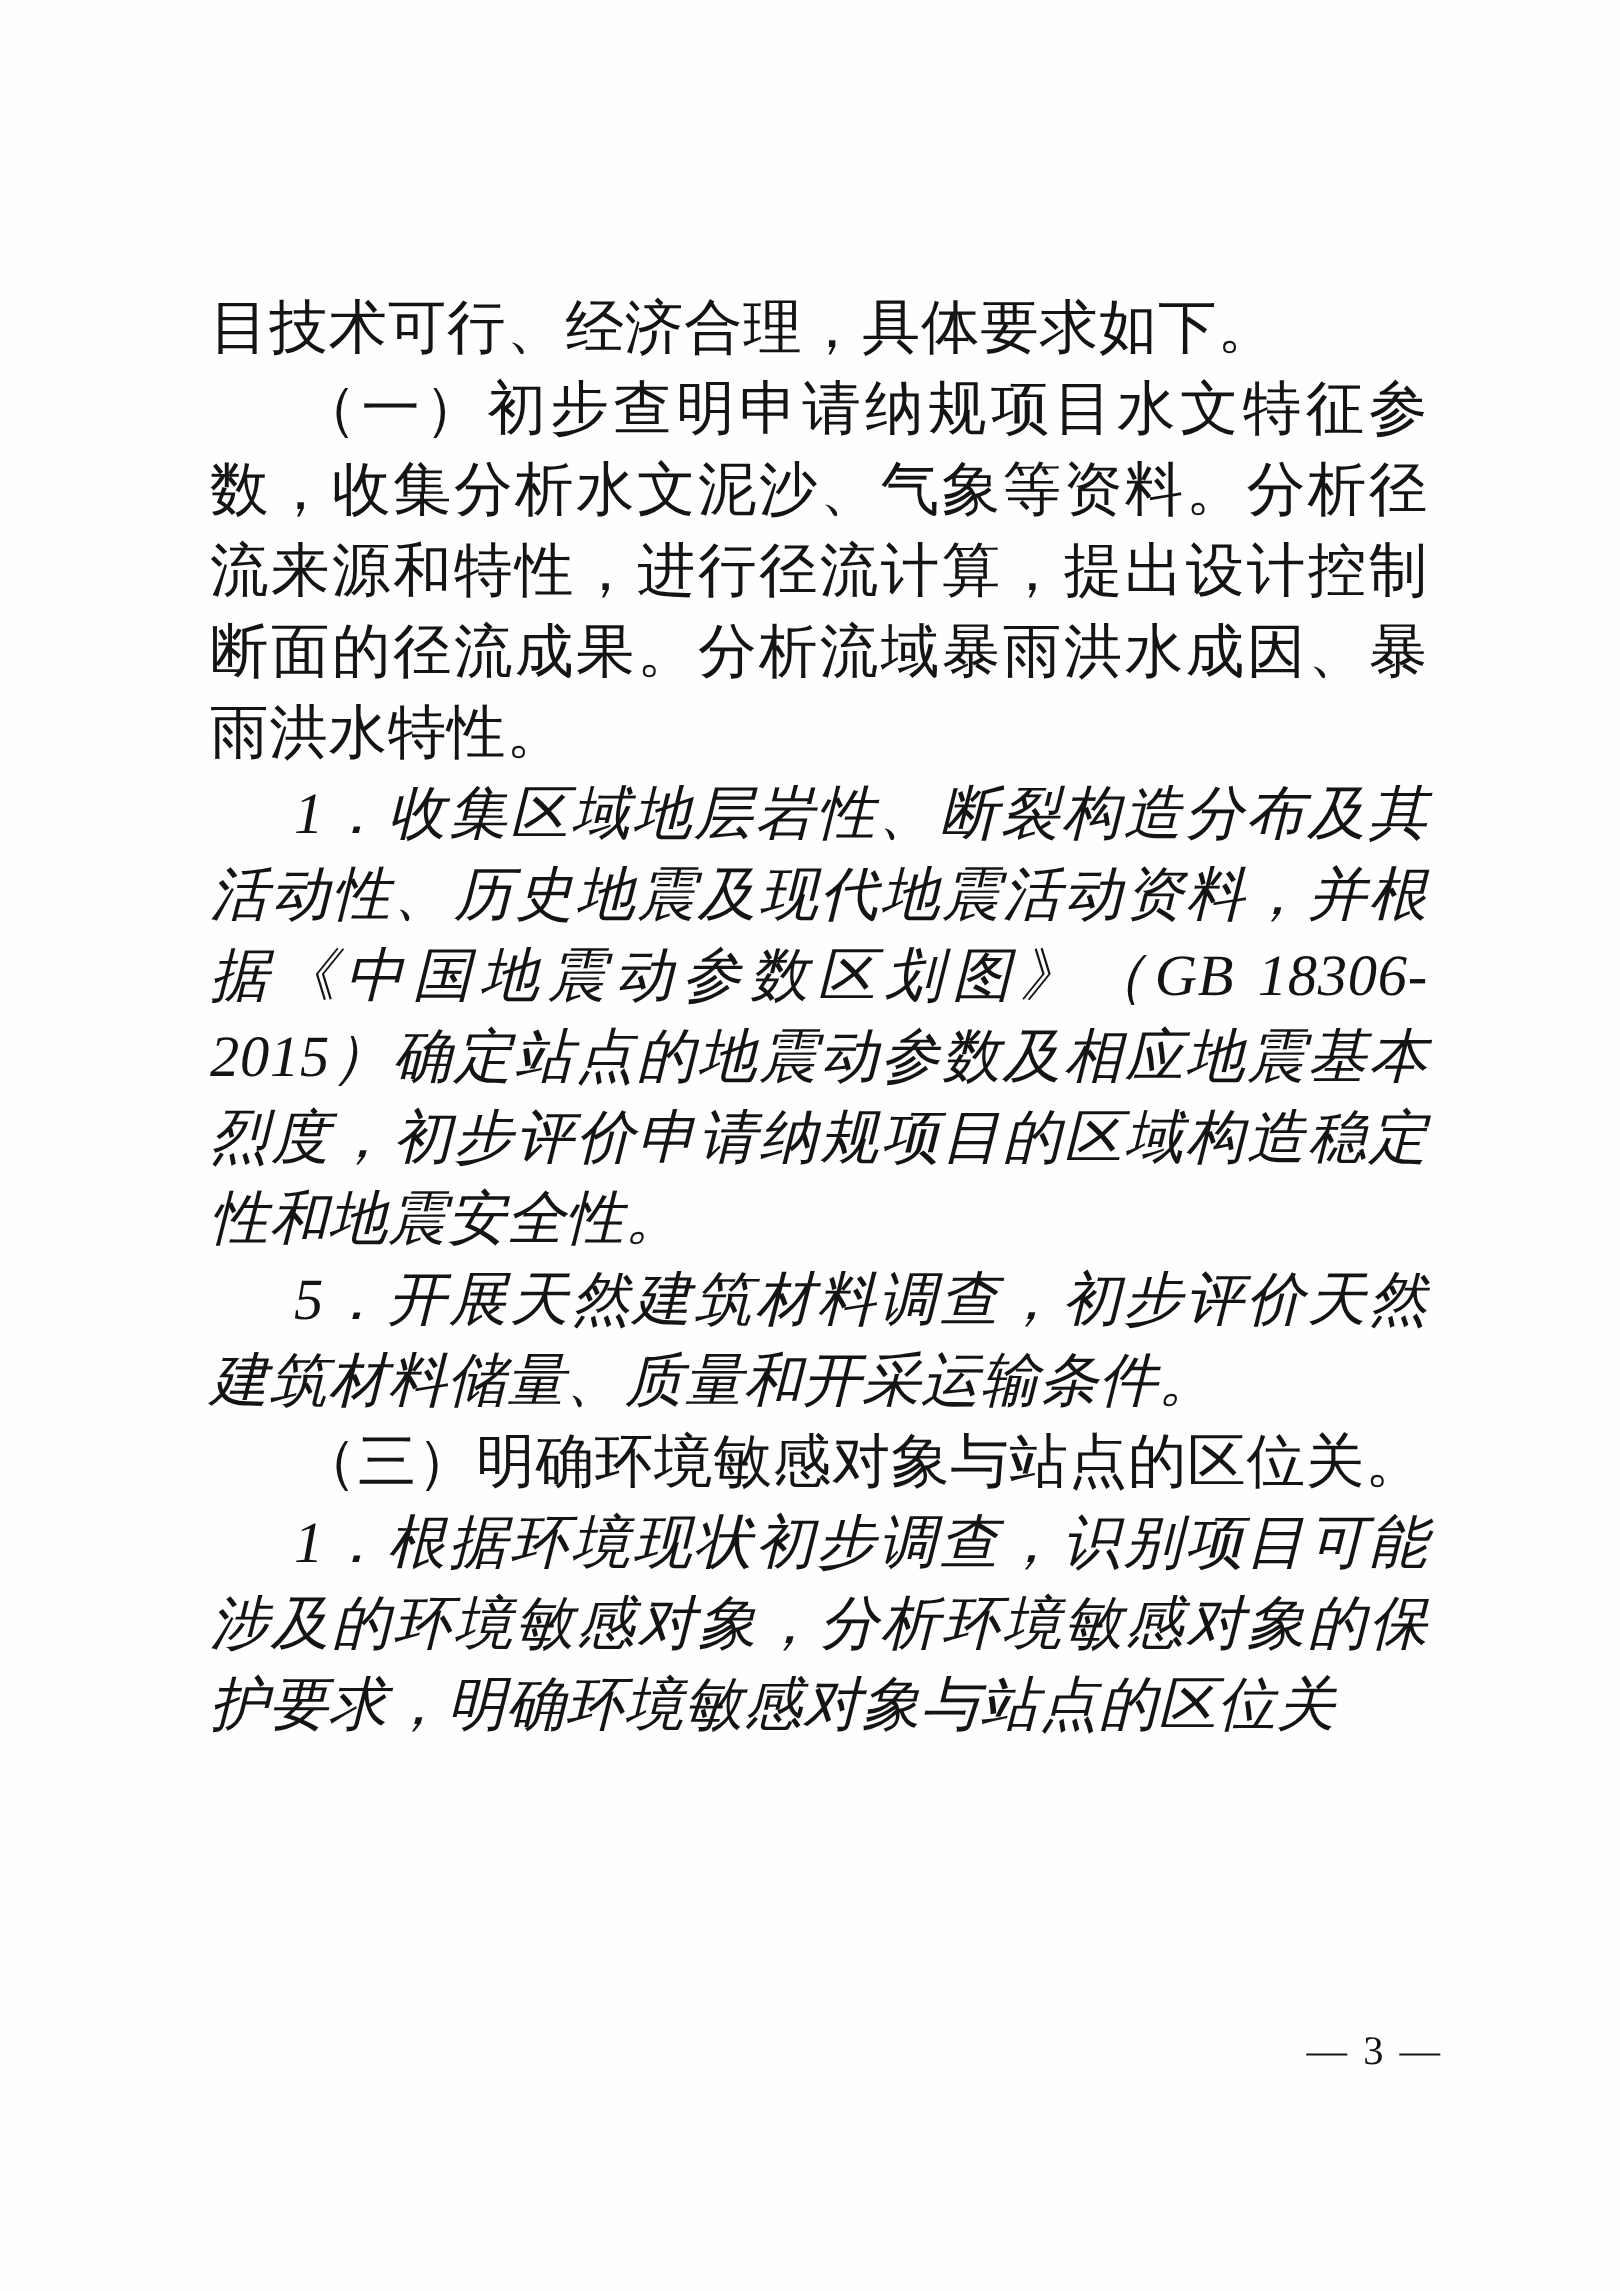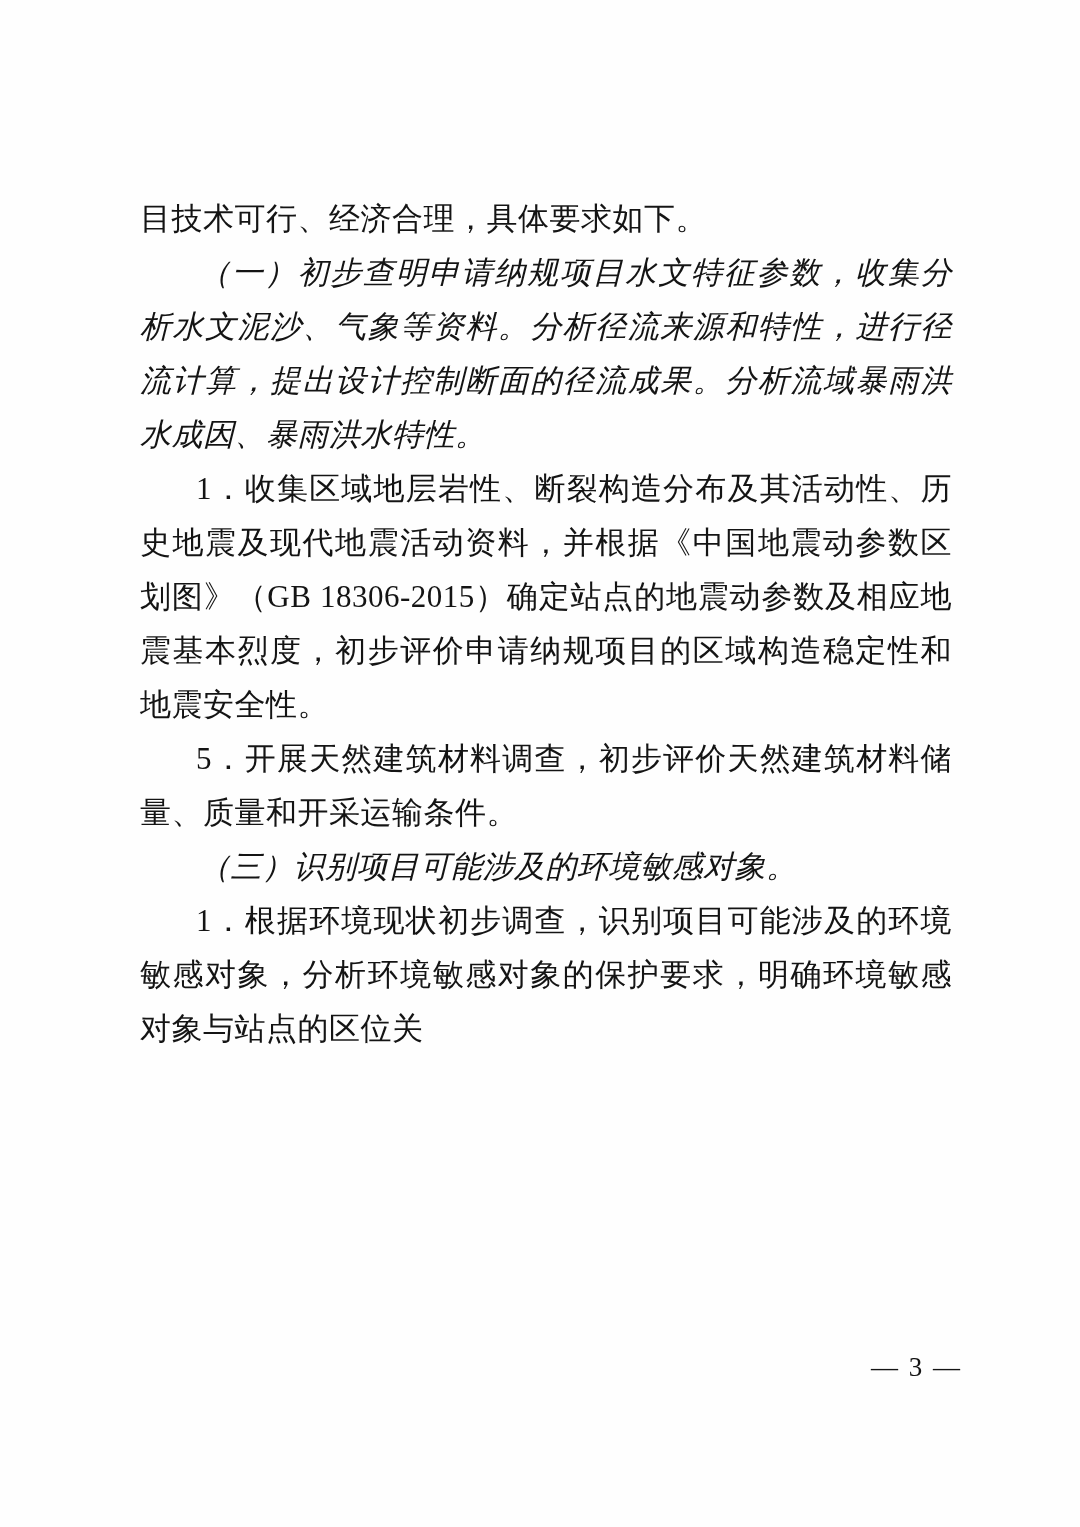--- a/index.html
+++ b/index.html
@@ -23,30 +23,30 @@
     height: 1527px;
     background: #fefefe;
   }
   .content {
     position: absolute;
     left: 140px;
     top: 192px;
     width: 812px;
   }
   .para {
-    font-size: 31px;
+    font-size: 39px;
     line-height: 54px;
     letter-spacing: 0.5px;
     margin: 0;
     text-align: justify;
     text-justify: inter-ideograph;
     color: #141414;
   }
-  .indent-2 { text-indent: 59px; font-style: italic; }
-  .indent-num { text-indent: 56px; }
+  .indent-2 { text-indent: 59px; }
+  .indent-num { text-indent: 56px; font-style: italic; }
   .hang {
     text-indent: 0;
   }
   .footer {
     position: absolute;
     left: 0;
     top: 1352px;
     width: 1080px;
     text-align: right;
     padding-right: 118px;
@@ -65,20 +65,20 @@
     <p class="para hang">目技术可行、经济合理，具体要求如下。</p>
 
     <p class="para indent-2">（一）初步查明申请纳规项目水文特征参数，收集分析水文泥沙、气象等资料。分析径流来源和特性，进行径流计算，提出设计控制断面的径流成果。分析流域暴雨洪水成因、暴雨洪水特性。</p>
 
 
     <p class="para indent-num">1．收集区域地层岩性、断裂构造分布及其活动性、历史地震及现代地震活动资料，并根据《中国地震动参数区划图》（GB 18306-2015）确定站点的地震动参数及相应地震基本烈度，初步评价申请纳规项目的区域构造稳定性和地震安全性。</p>
 
 
     <p class="para indent-num">5．开展天然建筑材料调查，初步评价天然建筑材料储量、质量和开采运输条件。</p>
 
-    <p class="para indent-2">（三）识别项目可能涉及的环境敏感对象。</p>
+    <p class="para indent-2">（三）明确环境敏感对象与站点的区位关。</p>
 
     <p class="para indent-num">1．根据环境现状初步调查，识别项目可能涉及的环境敏感对象，分析环境敏感对象的保护要求，明确环境敏感对象与站点的区位关</p>
 
   </div>
 
   <div class="footer">— 3 —</div>
 </div>
 
 </body></html>

